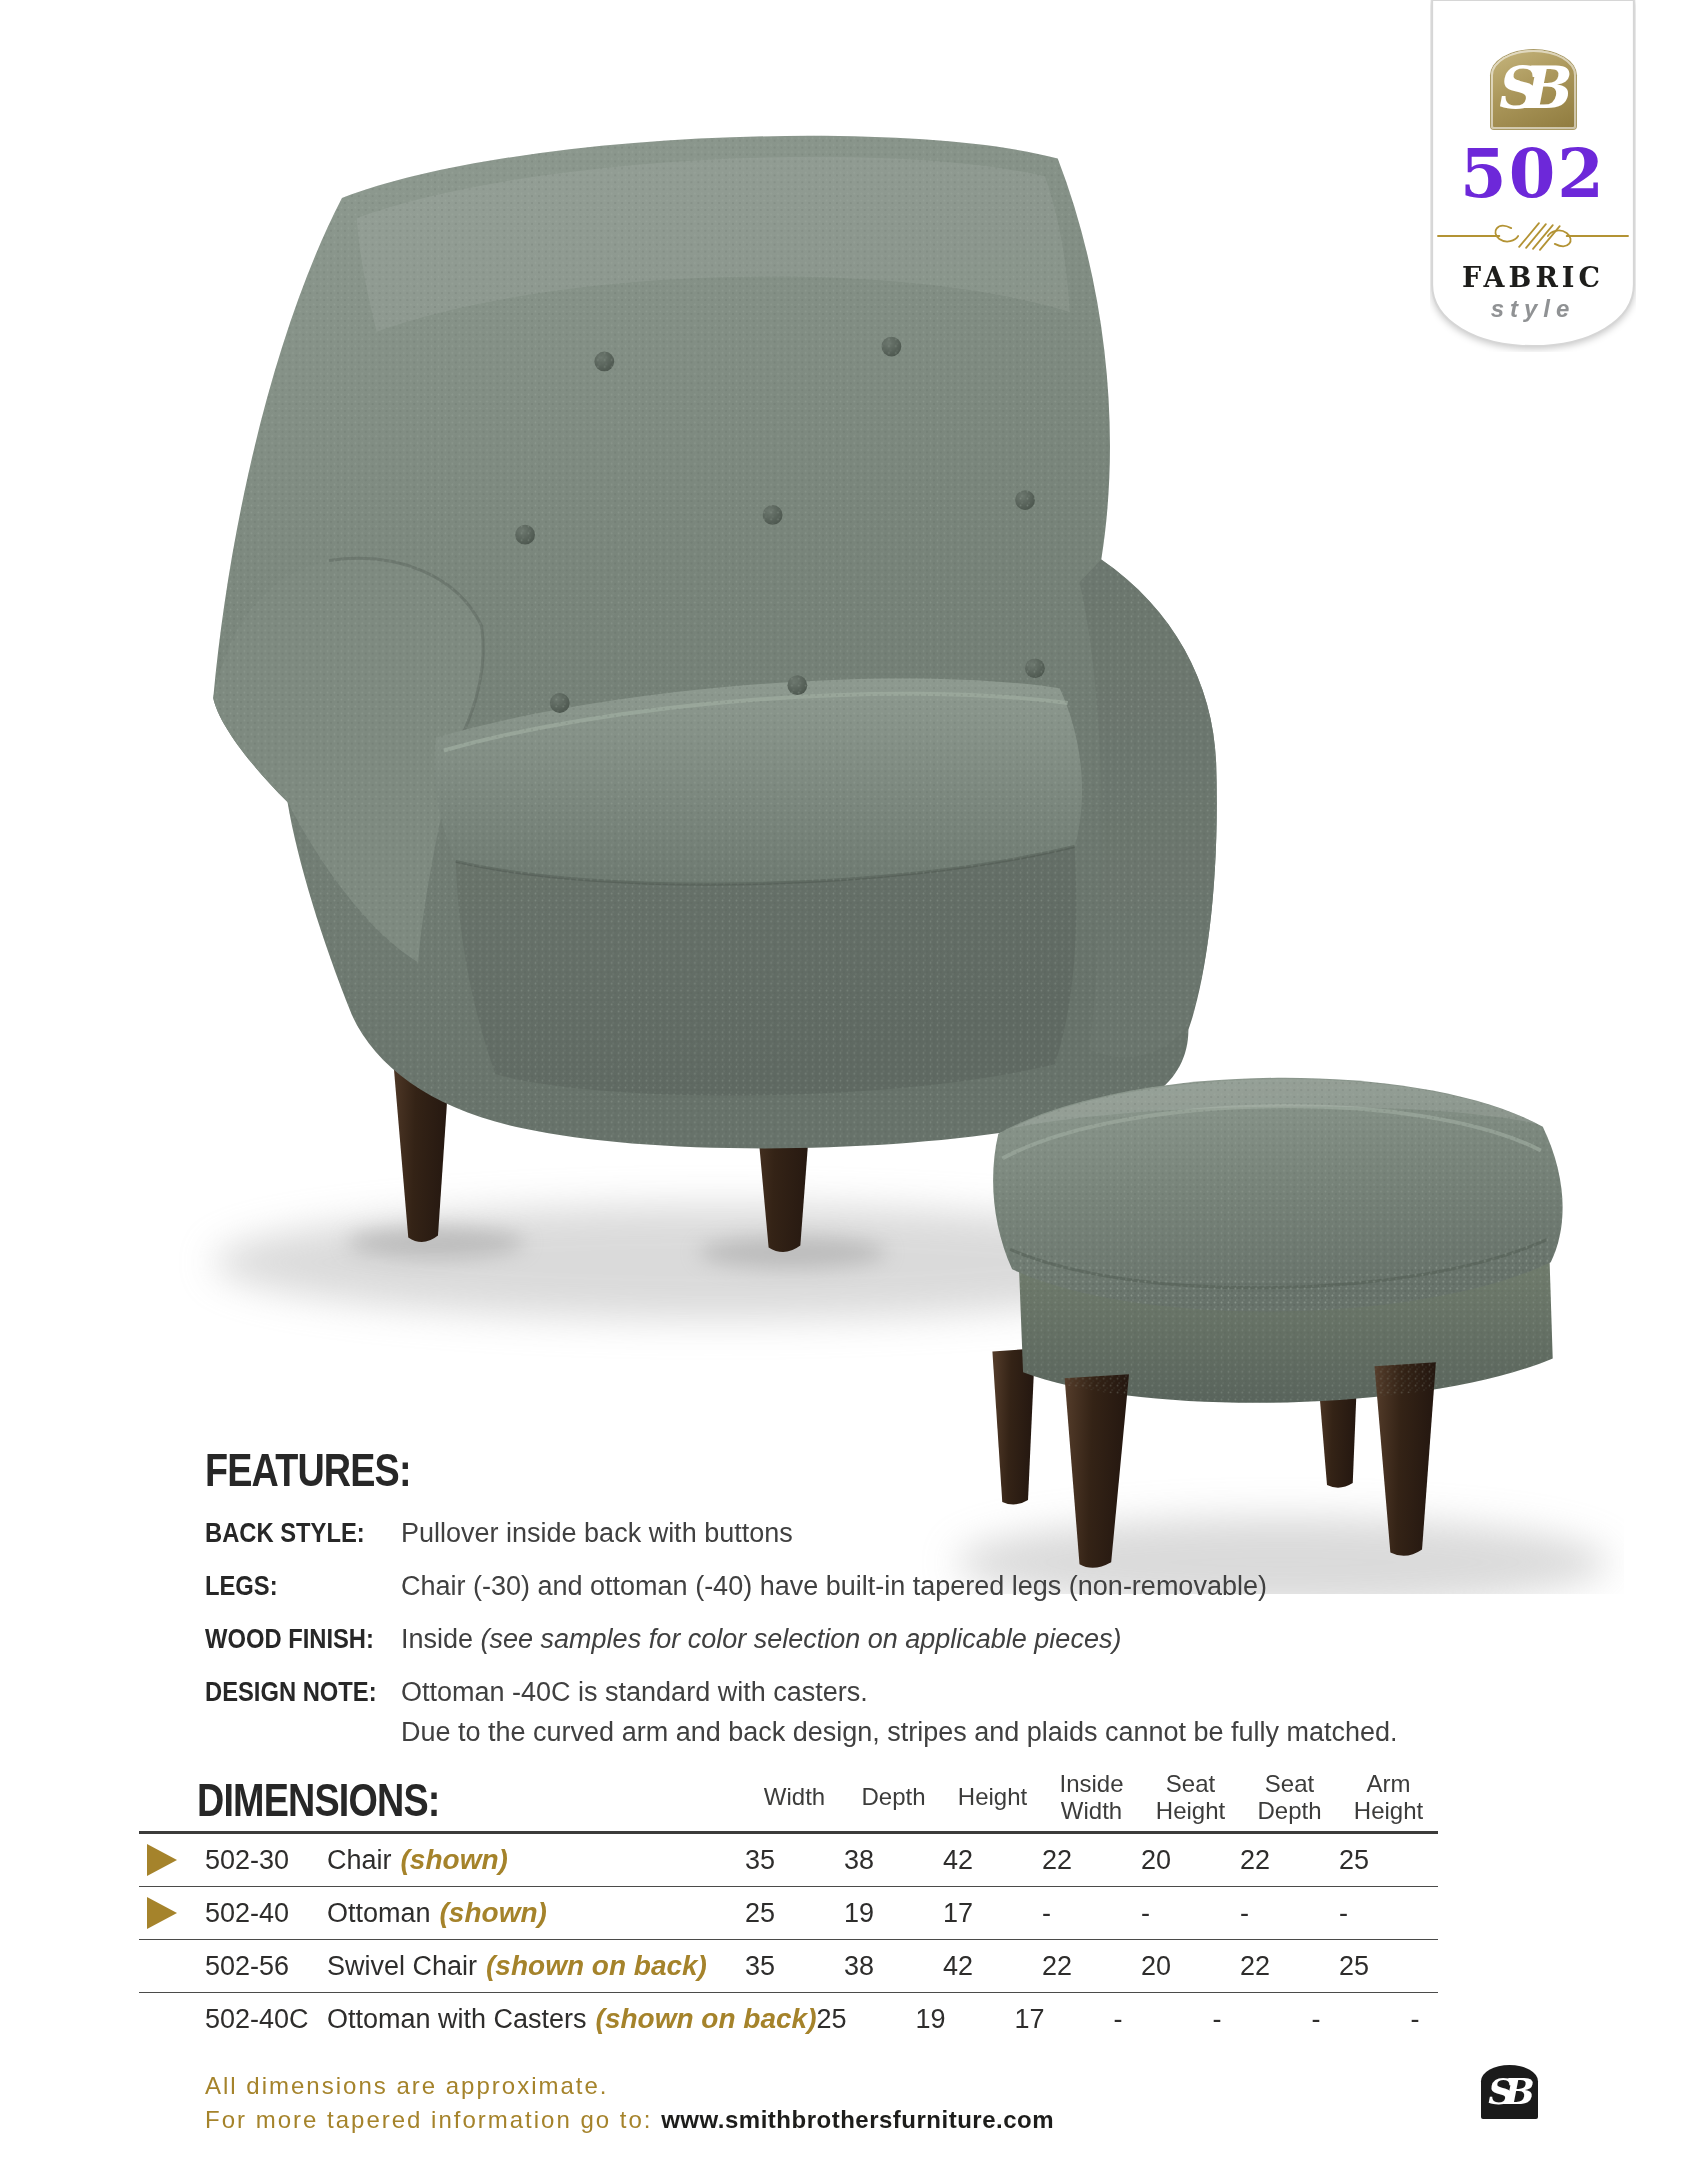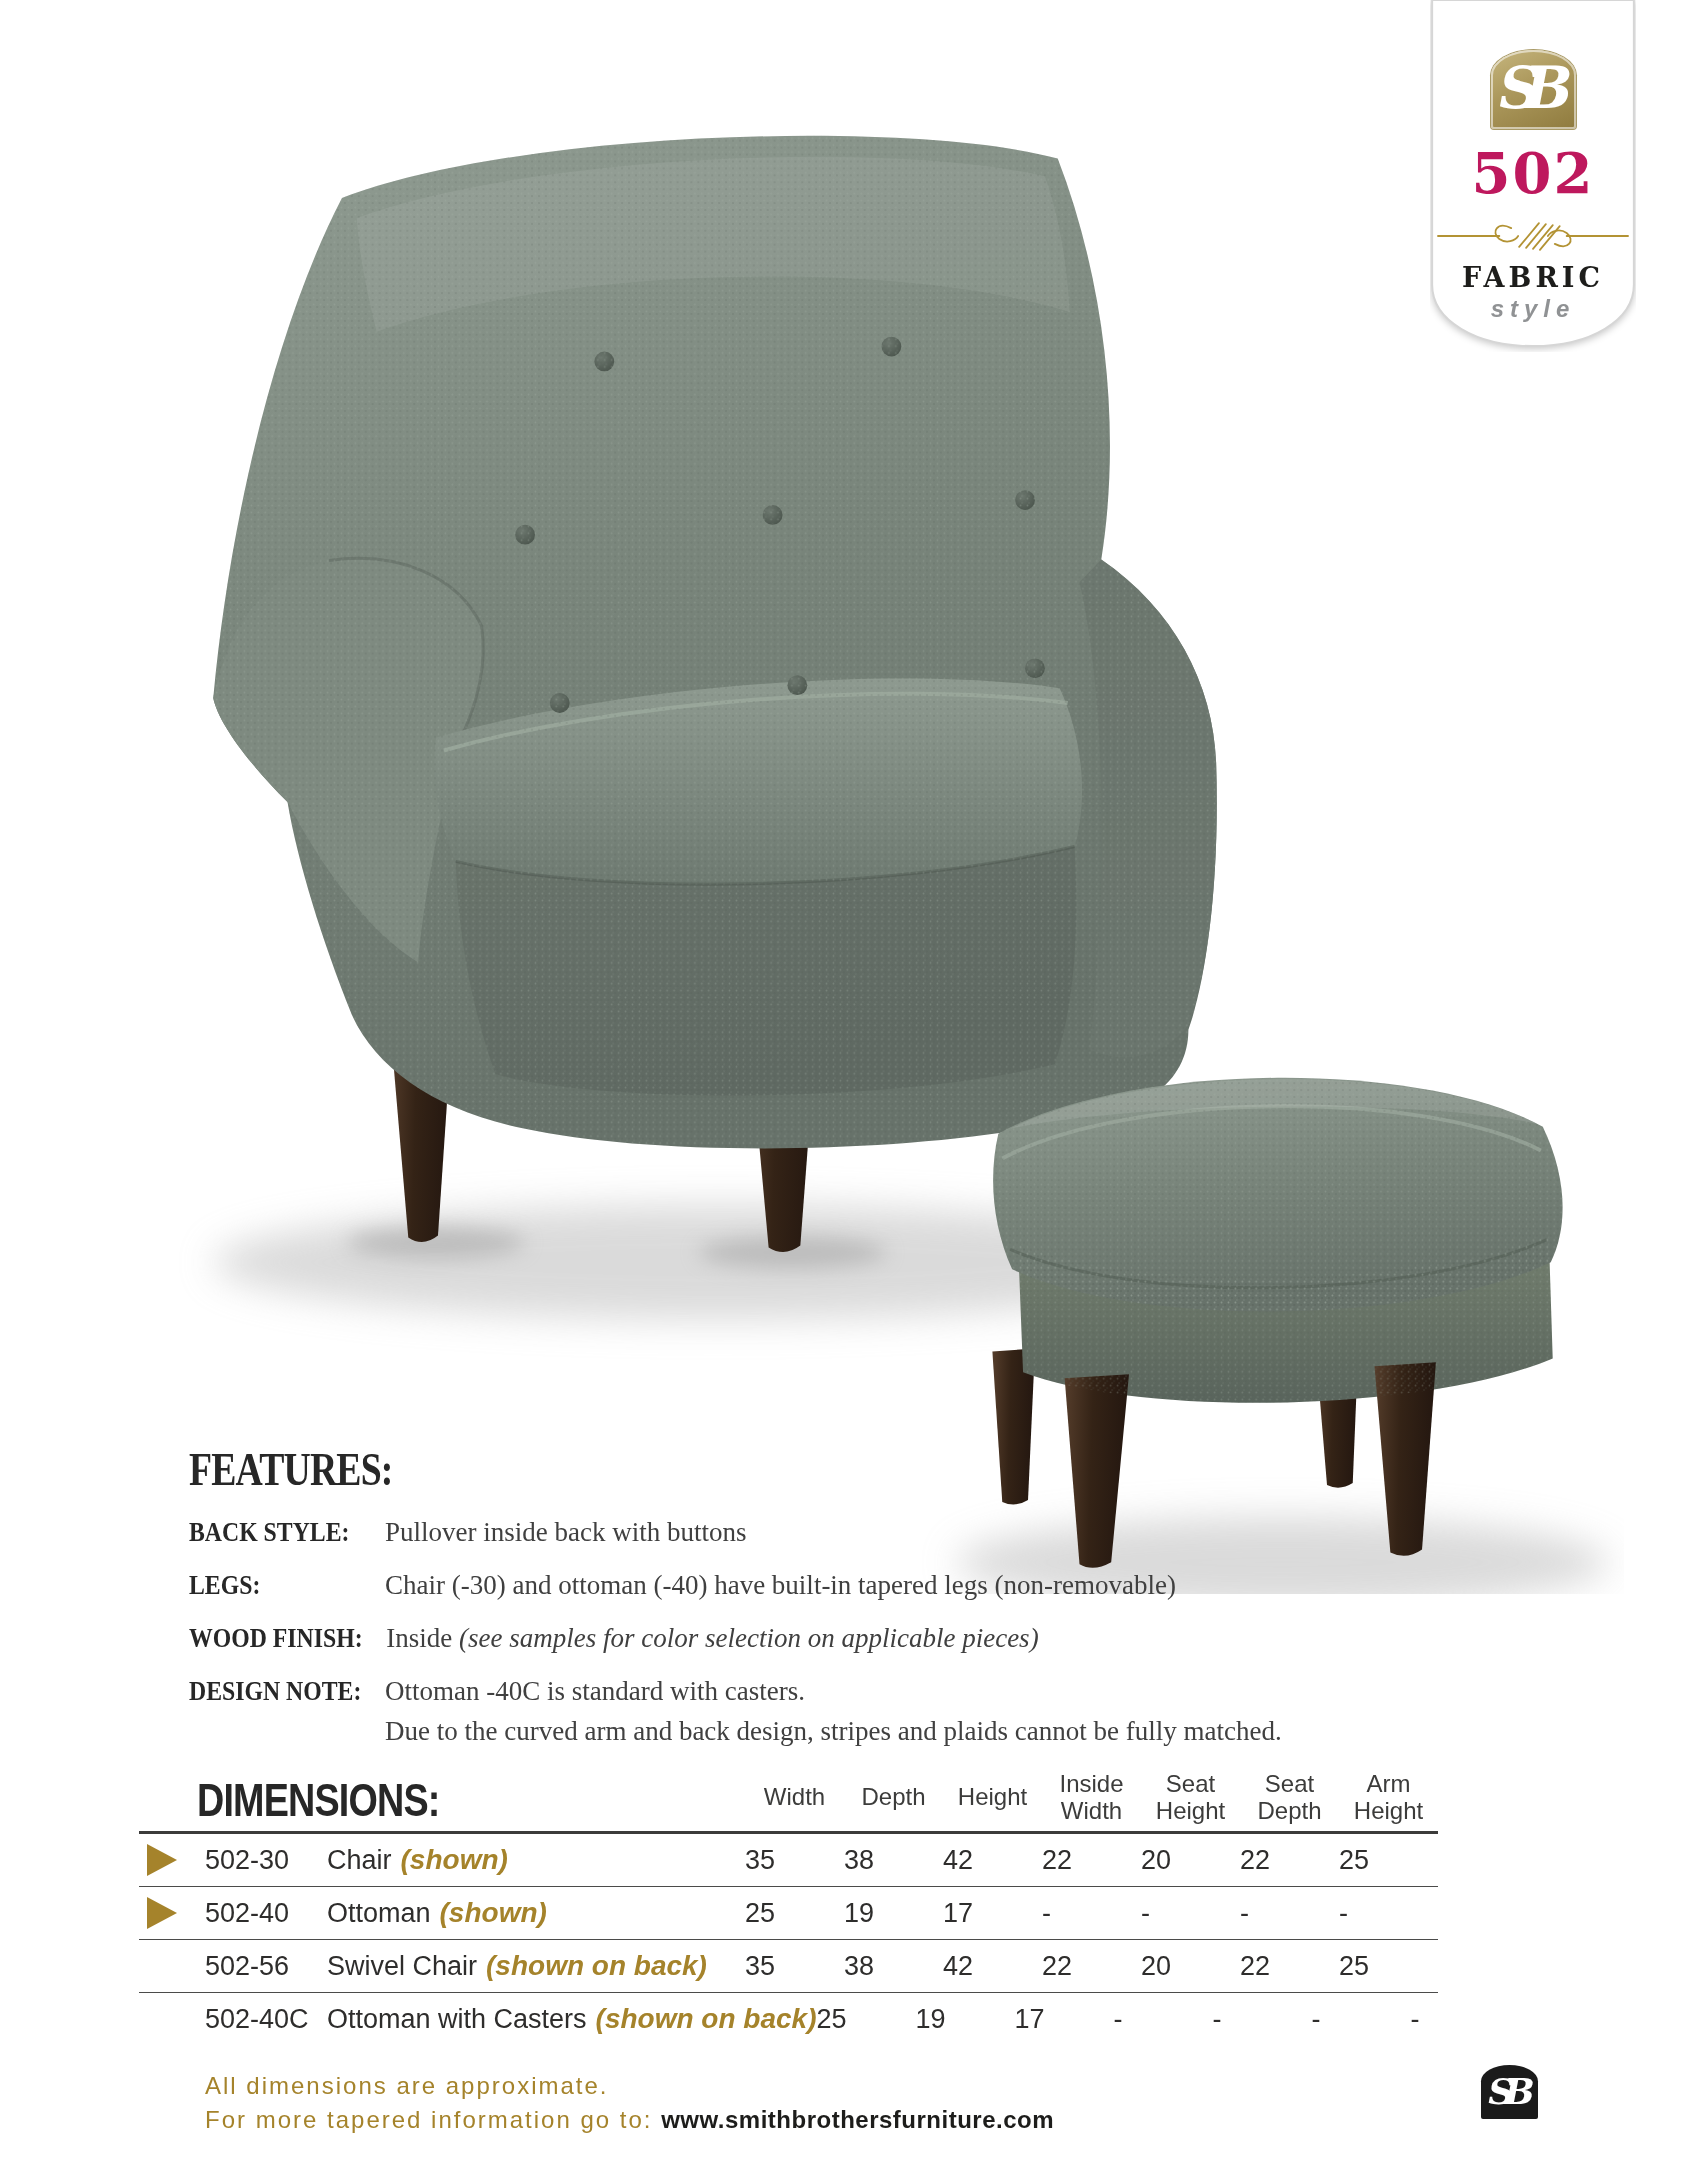--- a/index.html
+++ b/index.html
@@ -13,33 +13,33 @@
   .badge{position:absolute;left:1430px;top:0;width:206px;height:352px;}
   .badge .ribbon{position:absolute;left:0;top:0;width:206px;height:352px;}
   .badge-content{position:absolute;left:0;top:0;width:206px;display:flex;flex-direction:column;align-items:center;}
   .shield{position:relative;width:85px;height:79px;margin-top:50px;
           background:linear-gradient(155deg,#c6b67e 0%,#ab975b 45%,#8f7b3e 100%);
           border-radius:50% 50% 3px 3px / 32% 32% 3px 3px;
           box-shadow:inset 0 0 0 2px rgba(255,255,255,0.55), 0 0 0 1px #a99a66;
           display:flex;align-items:center;justify-content:center;}
   .mono{font-family:"DejaVu Serif",serif;font-style:italic;font-weight:bold;color:#ffffff;}
   .shield .mono{font-size:57px;letter-spacing:-16px;margin-left:-10px;margin-top:-4px;}
-  .model{font-family:"DejaVu Serif",serif;font-weight:bold;font-size:56px;line-height:77px;
-         color:#be185d;margin-top:6px;letter-spacing:2px;}
+  .model{font-family:"DejaVu Serif",serif;font-weight:bold;font-size:67px;line-height:77px;
+         color:#6d28d9;margin-top:6px;letter-spacing:2px;}
   .flourish{width:198px;height:44px;margin-top:2px;}
   .cat{font-family:"DejaVu Serif",serif;font-weight:bold;font-size:27px;letter-spacing:4px;
        color:#1d1d1b;margin-top:4px;}
   .catsub{font-style:italic;font-weight:bold;font-size:24px;letter-spacing:6px;color:#909294;margin-top:2px;}
 
   
   .cond{display:inline-block;transform:scaleX(0.82);transform-origin:0 60%;letter-spacing:-1px;}
   .cond2{display:inline-block;transform:scaleX(0.88);transform-origin:0 50%;}
 
   
-  .features{position:absolute;left:189px;top:1443px;width:1247px;font-family:Liberation Serif, serif;}
+  .features{position:absolute;left:205px;top:1443px;width:1247px;}
   .features h2{margin:0 0 16px 0;font-size:46px;font-weight:bold;color:#272727;white-space:nowrap;}
   .frow{display:flex;margin-bottom:13px;font-size:27px;line-height:40px;}
   .flabel{flex:0 0 196px;font-weight:bold;color:#272727;white-space:nowrap;}
   .fval{flex:1;color:#404040;}
   .fval em{font-style:italic;}
   .fline2:empty{display:none;}
   .hcell span:empty{display:none;}
 
   
   .dims{position:absolute;left:139px;top:1760px;width:1299px;}

